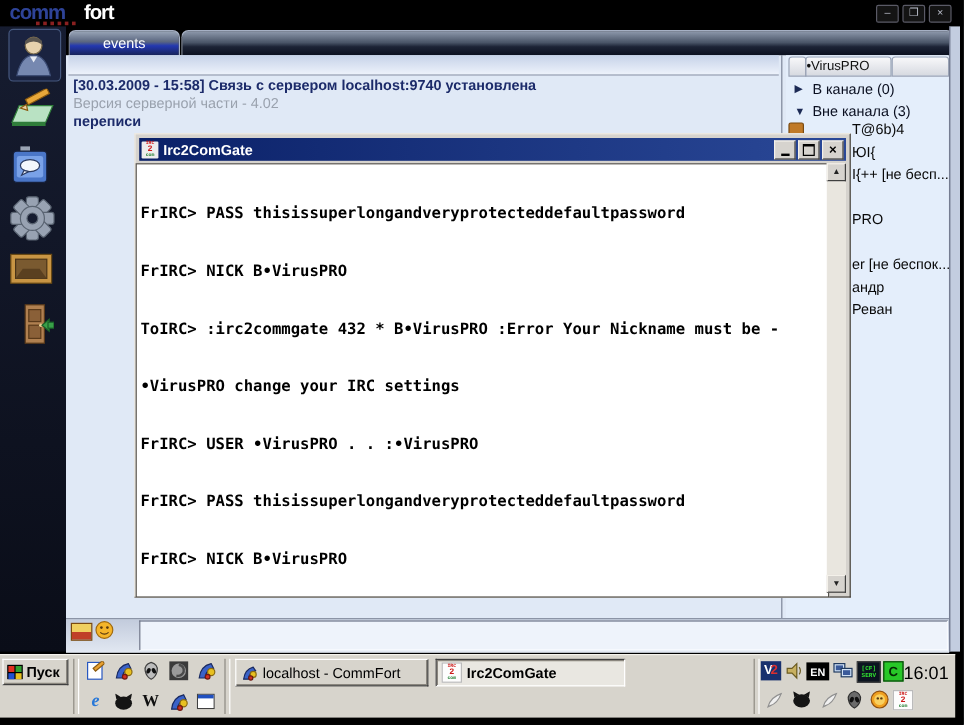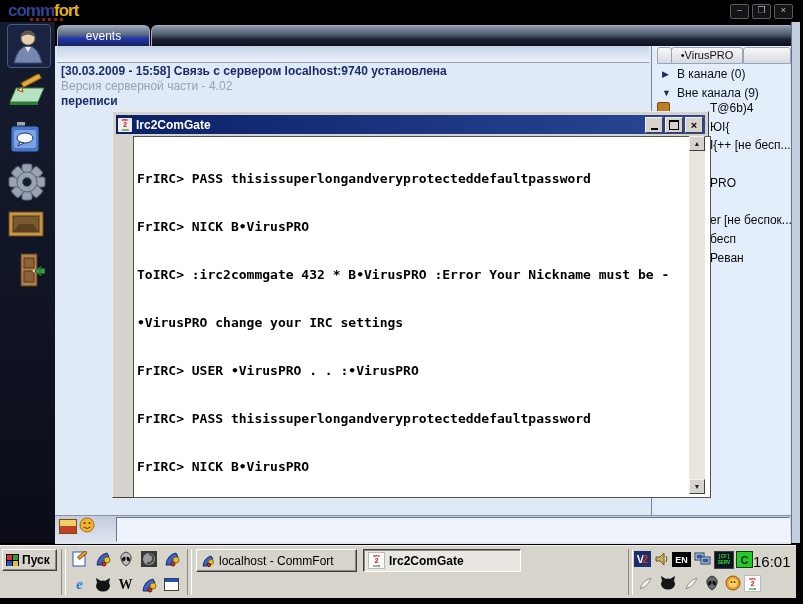--- a/index.html
+++ b/index.html
@@ -4,21 +4,21 @@
 <style>
   html,body{margin:0;padding:0;background:#000;}
   .screen{position:relative;width:803px;height:604px;background:#000;overflow:hidden;
           font-family:"Liberation Sans",sans-serif;}
   .abs{position:absolute;}
 
   
   .cf-titlebar{left:0;top:0;width:803px;height:22px;background:#000;}
   .logo{left:8px;top:1px;font-weight:bold;font-size:17px;letter-spacing:-1px;}
   .logo-comm{color:#2e4398;}
-  .logo-fort{color:#eab308;}
+  .logo-fort{color:#ffffff;margin-left:16px;}
   .logo-dots{left:30px;top:18px;display:flex;gap:3px;}
   .logo-dots span{width:3px;height:3px;background:#8a2020;display:block;}
   .win-controls{right:10px;top:4px;display:flex;gap:3px;}
   .win-btn{width:17px;height:13px;background:#141414;border:1px solid#5a5a66;border-radius:2px;
            color:#b8bcc8;font-size:9px;line-height:11px;text-align:center;cursor:default;}
 
   
   .sidebar{left:0;top:22px;width:55px;height:521px;background:linear-gradient(#161c30,#0a0d18);}
   .side-item{left:7px;width:42px;text-align:center;}
   .avatar-frame{top:2px;height:42px;background:#1a2340;border:1px solid #46587e;border-radius:4px;}
@@ -36,21 +36,21 @@
   .log{left:61px;top:64px;width:585px;font-size:12px;line-height:15px;}
   .log div{white-space:nowrap;}
   .log .bold{font-weight:bold;color:#1c2b6a;}
   .log .muted{color:#9aa2ae;}
   .vseam{left:651px;top:46px;width:1px;height:469px;background:#7d8598;}
 
   
   .rpanel{left:655px;top:46px;width:135px;height:469px;background:#e4eefb;}
   .rtab{top:47px;height:15px;background:linear-gradient(#f8f8fa,#d6d9e0);
         border:1px solid #9aa3b5;border-radius:3px 3px 0 0;}
-  .rtab-virus{left:671px;width:70px;font-size:11px;color:#111;text-align:center;line-height:14px;}
+  .rtab-virus{left:671px;width:70px;font-size:11px;color:#111;text-align:left;line-height:14px;}
   .rtab-a{left:657px;width:13px;} .rtab-b{left:743px;width:46px;}
   .group-row{height:17px;display:flex;align-items:center;font-size:12px;color:#0a0f20;}
   .group-row .arr{color:#1c2a55;font-size:9px;margin-left:7px;width:10px;}
   .group-row .lbl{margin-left:5px;}
   .g1{left:655px;top:65px;width:135px;} .g2{left:655px;top:84px;width:135px;}
   .users{left:655px;top:99px;width:138px;}
   .user-row{height:18.7px;line-height:18.7px;font-size:12px;color:#0a0a0a;padding-left:55px;white-space:nowrap;}
   .user-icon1{left:657px;top:102px;width:11px;height:11px;background:#c07a28;
               border:1px solid #7a4a10;border-radius:2px;z-index:5;}
 
@@ -78,21 +78,21 @@
   .irc-icon .m{font-size:7px;line-height:6px;color:#cc1818;}
   .irc-icon .b{font-size:4px;line-height:4px;color:#1a7a2a;}
   .cw-title-text{margin-left:4px;color:#fff;font-weight:bold;font-size:12px;}
   .cw-btns{position:absolute;right:2px;top:2px;display:flex;gap:2px;}
   .cw-btn{width:16px;height:14px;background:#d6d3ce;display:flex;align-items:center;justify-content:center;
     border-top:1px solid #f4f1ea;border-left:1px solid #f4f1ea;
     border-right:1px solid #404040;border-bottom:1px solid #404040;}
   .glyph-min{width:7px;height:2px;background:#000;margin-top:7px;}
   .glyph-max{width:8px;height:7px;border:1px solid #000;border-top:2px solid #000;}
   .glyph-x{font-size:11px;font-weight:bold;color:#000;line-height:11px;}
-  .cw-console{left:20px;top:24px;width:570px;height:356px;background:#fff;border:1px solid #55524c;
+  .cw-console{left:0;top:24px;width:570px;height:356px;background:#fff;border:1px solid #55524c;
     font-family:"DejaVu Sans Mono","Liberation Mono",monospace;font-weight:bold;font-size:13px;
     line-height:16px;color:#000;padding:2px 3px;white-space:pre;overflow:hidden;}
   .cw-scroll{left:576px;top:24px;width:16px;height:358px;background:#e9e6df;}
   .scroll-btn{position:absolute;left:0;width:16px;height:15px;background:#d6d3ce;
     border-top:1px solid #f4f1ea;border-left:1px solid #f4f1ea;
     border-right:1px solid #404040;border-bottom:1px solid #404040;
     font-size:7px;color:#222;text-align:center;line-height:13px;box-sizing:border-box;}
 
   
   .taskbar{left:0;top:545px;width:796px;height:53px;background:#d7d4cc;border-top:1px solid #f4f2ec;}
@@ -210,32 +210,32 @@
   <div class="abs rpanel"></div>
   <div class="abs rtab rtab-a"></div>
   <div class="abs rtab rtab-virus">•VirusPRO</div>
   <div class="abs rtab rtab-b"></div>
   <div class="abs group-row g1">
     <span class="arr">▶</span>
     <span class="lbl">В канале (0)</span>
   </div>
   <div class="abs group-row g2">
     <span class="arr">▼</span>
-    <span class="lbl">Вне канала (9)</span>
+    <span class="lbl">Вне канала (3)</span>
   </div>
   <div class="abs user-icon1"></div>
   <div class="abs users">
     <div class="user-row">Т@6b)4</div>
     <div class="user-row">ЮI{</div>
     <div class="user-row">I{++ [не бесп...</div>
     <div class="user-row"></div>
     <div class="user-row">PRO</div>
     <div class="user-row"></div>
     <div class="user-row">er [не беспок...</div>
-    <div class="user-row">бесп</div>
+    <div class="user-row">андр</div>
     <div class="user-row">Реван</div>
   </div>
 
   <div class="abs compose"></div>
   <div class="abs img-ico"></div>
   <div class="abs smile-ico">
     <svg width="16" height="16">
       <circle cx="8" cy="8" r="7" fill="#f5b52a" stroke="#a06a10"></circle>
       <circle cx="5.5" cy="6" r="1.1" fill="#5a3a10"></circle>
       <circle cx="10.5" cy="6" r="1.1" fill="#5a3a10"></circle>

